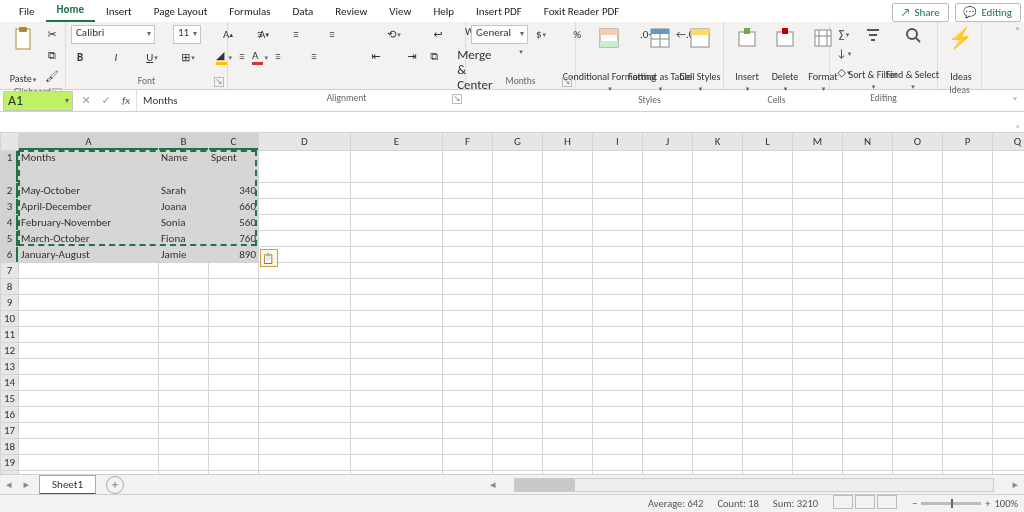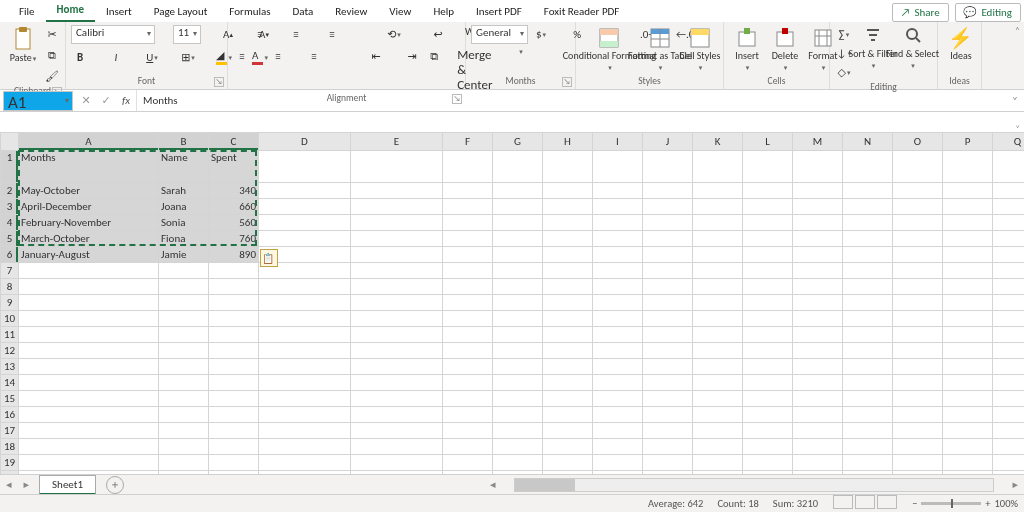--- a/index.html
+++ b/index.html
@@ -15,37 +15,37 @@
 .comments { color:#217346; }
 
 
 .ribbon { height:68px; background:#f3f2f1; border-bottom:1px solid #d0d0d0; display:flex; font-size:10px; }
 .group { border-right:1px solid #ddd; display:flex; flex-direction:column; justify-content:space-between; padding:3px 5px 1px; }
 .group-label { text-align:center; color:#666; font-size:9.5px; padding-bottom:1px; position:relative; }
 .group-label .dlg { position:absolute; right:-2px; bottom:1px; font-size:8px; color:#888; border:1px solid #bbb; width:10px; height:10px; line-height:7px; text-align:center; }
 .group-body { display:flex; align-items:flex-start; gap:2px; flex:1; }
 .col { display:flex; flex-direction:column; gap:2px; align-items:center; }
 .bigbtn { display:flex; flex-direction:column; align-items:center; justify-content:center; padding:1px 2px; gap:1px; min-width:36px;}
-.bigbtn .lbl { font-size:10px; color:#333; text-align:left; line-height:1.05; white-space:nowrap;}
+.bigbtn .lbl { font-size:10px; color:#333; text-align:left; line-height:1.05; white-space:nowrap;margin-top:21px;}
 .iconbox { display:inline-flex; align-items:center; justify-content:center; }
 .drop { font-size:7px; color:#666; margin-left:1px;}
 .fontsel { border:1px solid #c8c6c4; background:#fff; height:19px; font-size:11px; padding:0 16px 0 4px; position:relative; }
 .fontsel.name { width:84px; }
 .fontsel.size { width:28px; }
 .fontsel::after { content:'▾'; position:absolute; right:3px; top:2px; font-size:8px; color:#666;}
 .rowbtns { display:flex; gap:18px; }
 .sq { width:18px; height:18px; display:flex; align-items:center; justify-content:center; font-size:11px; border:1px solid transparent;}
 .underbar-y { border-bottom:3px solid #ffc000; width:14px;}
 .underbar-r { border-bottom:3px solid #d13438; width:14px;}
 .general { border:1px solid #c8c6c4; background:#fff; height:19px; width:94px; font-size:11px; padding:0 16px 0 4px; position:relative;}
 .general::after { content:'▾'; position:absolute; right:3px; top:2px; font-size:8px; color:#666;}
 
 
 .fbar { height:22px; display:flex; align-items:center; border-bottom:1px solid #d0d0d0; }
-.namebox { width:70px; height:20px; border:1px solid #c8c6c4; margin:1px 3px; font-size:17px; padding:0 16px 0 4px; background:#0ea5e9; position:relative;}
+.namebox { width:70px; height:20px; border:1px solid #c8c6c4; margin:1px 3px; font-size:14px; padding:0 16px 0 4px; background:#bef264; position:relative;}
 .namebox::after { content:'▾'; position:absolute; right:3px; top:3px; font-size:8px; color:#666;}
 .fx-btn { width:20px; display:flex; justify-content:center; color:#999; font-size:11px;}
 .fx-btn.fx { font-style:italic; color:#555;}
 .fcontent { flex:1; font-size:11px; padding-left:6px; border-left:1px solid #e0e0e0; height:100%; display:flex; align-items:center;}
 .fbar-exp { width:18px; text-align:center; color:#888;}
 .formula-expand { height:22px; border-bottom:1px solid #d0d0d0; position:relative;}
 .formula-expand .chev { position:absolute; right:4px; bottom:0; font-size:9px; color:#888;}
 
 
 .gridwrap { position:absolute; top:132px; left:0; right:0; bottom:38px; overflow:hidden;}

